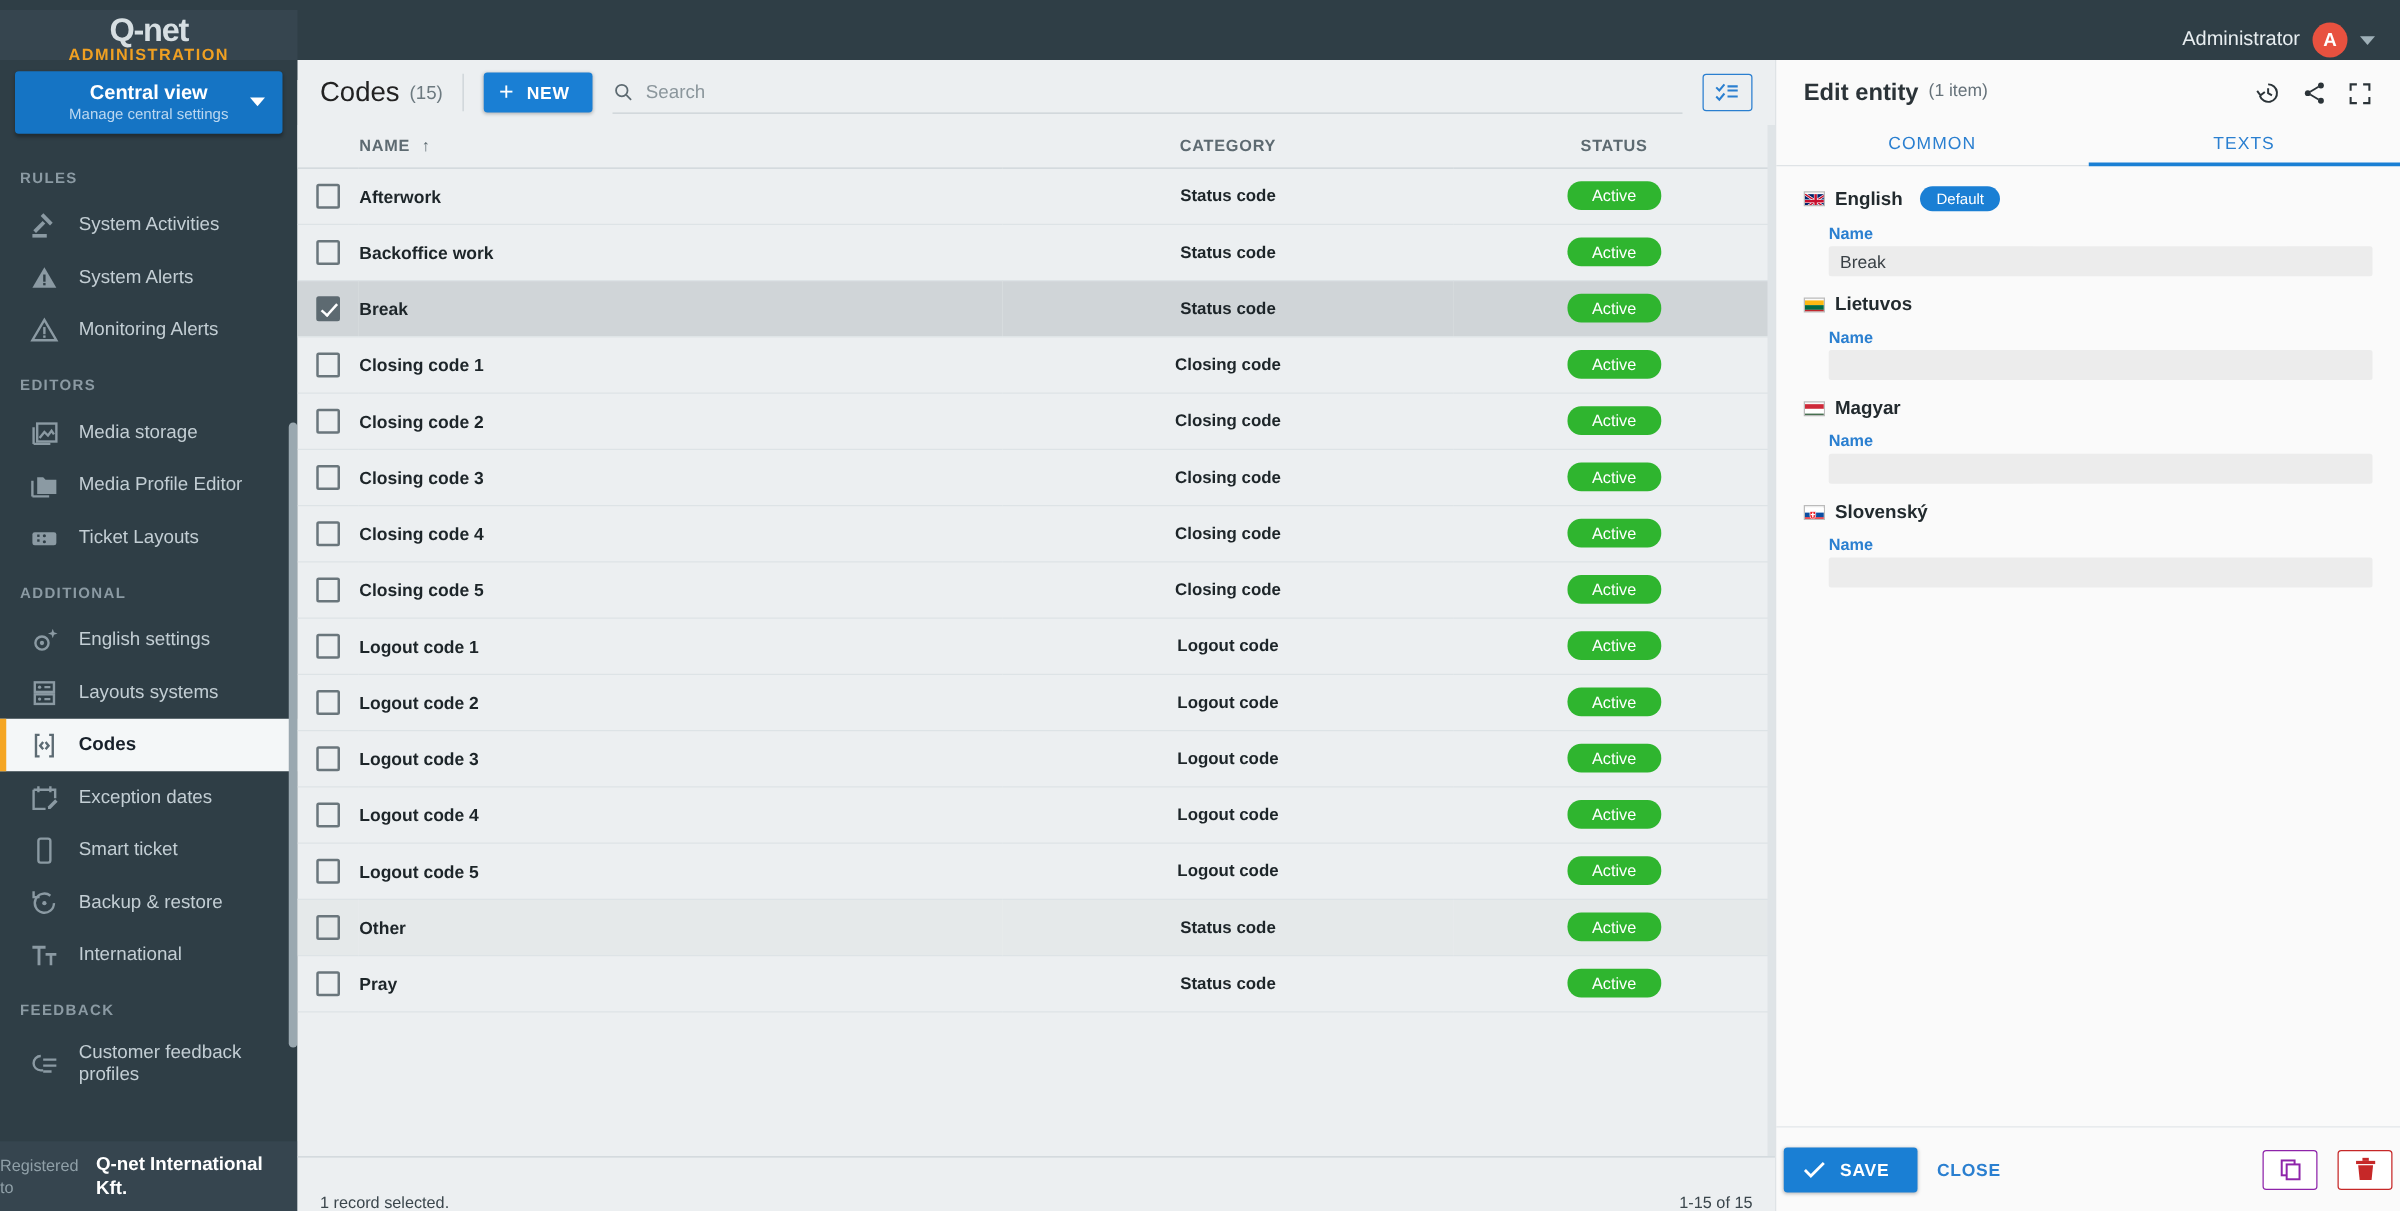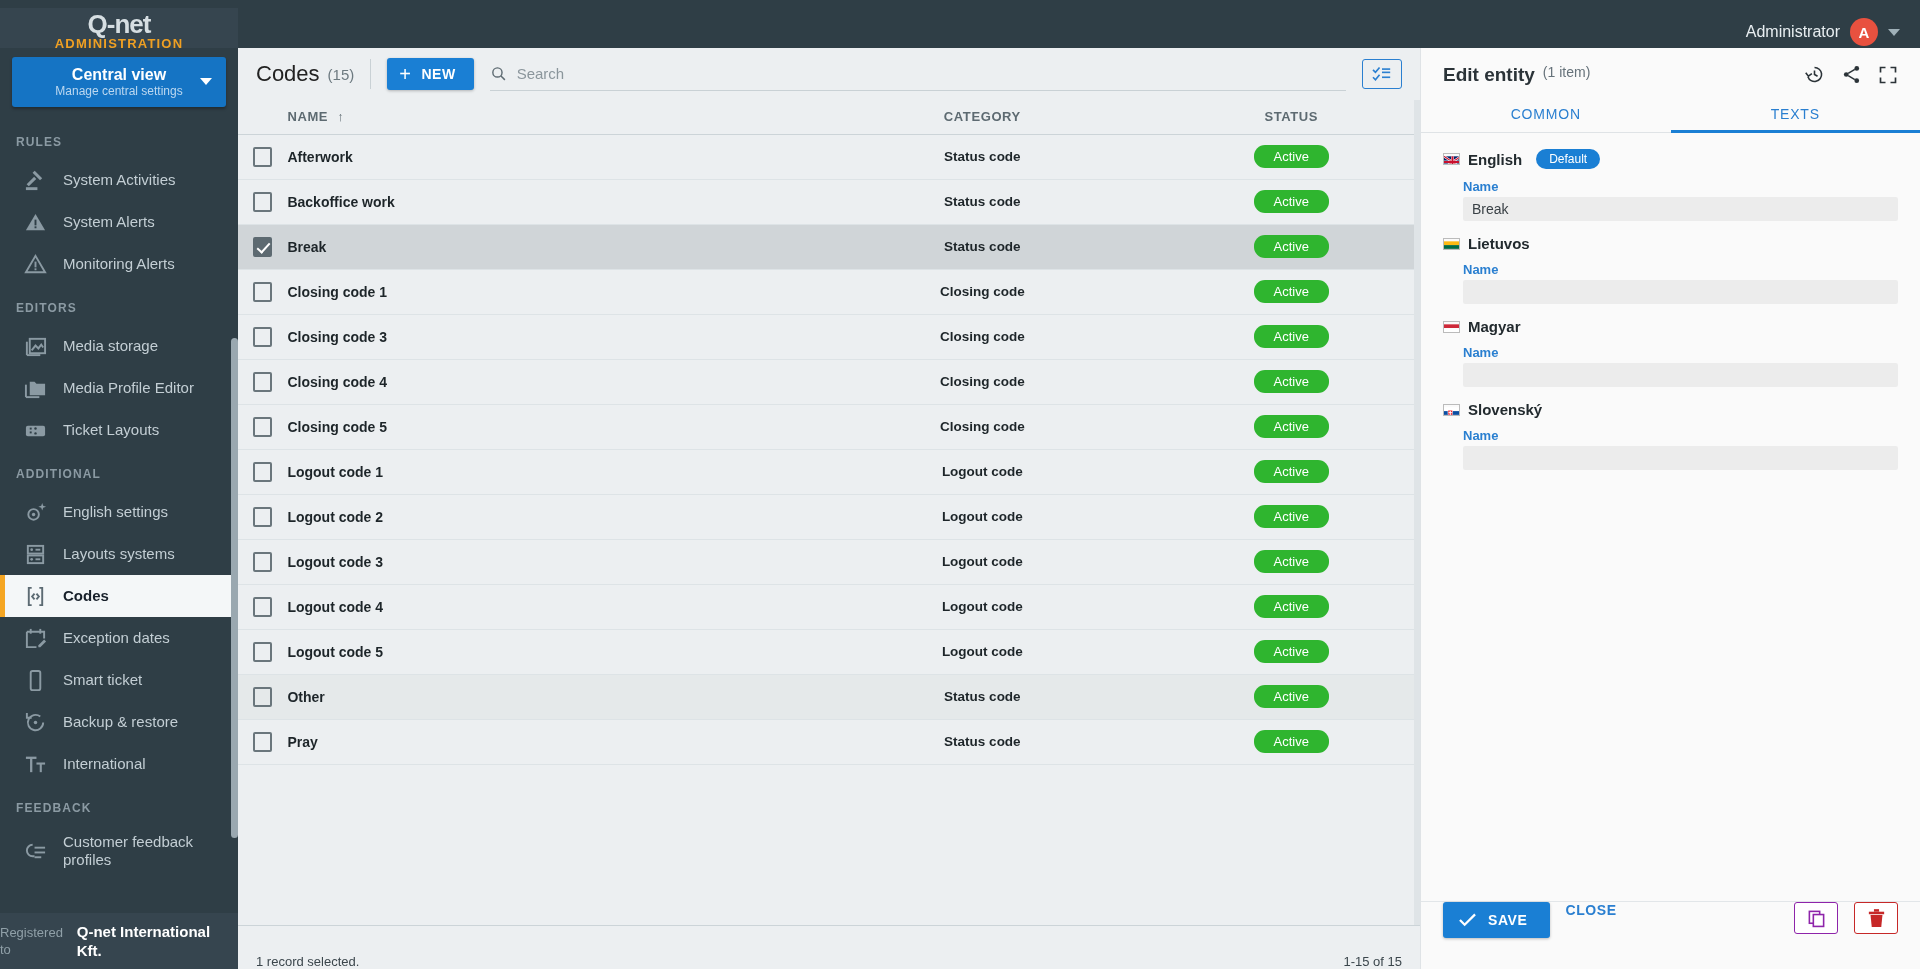--- a/index.html
+++ b/index.html
@@ -196,22 +196,22 @@
   .chip-default {
     background: #1a7fd4; color: #fff; font-size: 12px; border-radius: 11px;
     padding: 3px 13px; margin-left: 6px; line-height: 14px;
   }
   .field-label { color: #2a7fd0; font-size: 13px; font-weight: bold; margin: 10px 0 3px 20px; }
   .field-box {
     margin-left: 20px; height: 24px; background: #ececec; border-radius: 2px;
     display: flex; align-items: center; padding: 0 9px; font-size: 14px; color: #3a4146;
   }
   .panel-foot {
-    flex: 0 0 68px; border-top: 1px solid #e2e6e9; display: flex; align-items: flex-start;
-    padding: 0 22px; gap: 16px;
+    flex: 0 0 68px; border-top: 1px solid #e2e6e9; display: flex; align-items: center;
+    padding: 0 6px; gap: 16px;
   }
   .btn-save {
     background: #1a7fd4; color: #fff; border: none; border-radius: 3px; height: 36px;
     padding: 0 22px 0 16px; font-size: 14px; font-weight: bold; letter-spacing: .6px;
     display: flex; align-items: center; gap: 12px; cursor: pointer;
     box-shadow: 0 1px 3px rgba(0,0,0,.25);
   }
   .btn-close {
     background: transparent; border: none; color: #2a7fd0; font-size: 14px;
     font-weight: bold; letter-spacing: .6px; cursor: pointer;
@@ -473,20 +473,26 @@
             <td class="c-status"><span class="badge-active">Active</span></td>
           </tr>
           <tr class="">
             <td class="c-check"><span class="cbx"></span></td>
             <td class="c-name">Closing code 1</td>
             <td class="c-cat">Closing code</td>
             <td class="c-status"><span class="badge-active">Active</span></td>
           </tr>
           <tr class="">
             <td class="c-check"><span class="cbx"></span></td>
+            <td class="c-name">Closing code 2</td>
+            <td class="c-cat">Closing code</td>
+            <td class="c-status"><span class="badge-active">Active</span></td>
+          </tr>
+          <tr class="">
+            <td class="c-check"><span class="cbx"></span></td>
             <td class="c-name">Closing code 3</td>
             <td class="c-cat">Closing code</td>
             <td class="c-status"><span class="badge-active">Active</span></td>
           </tr>
           <tr class="">
             <td class="c-check"><span class="cbx"></span></td>
             <td class="c-name">Closing code 4</td>
             <td class="c-cat">Closing code</td>
             <td class="c-status"><span class="badge-active">Active</span></td>
           </tr>

